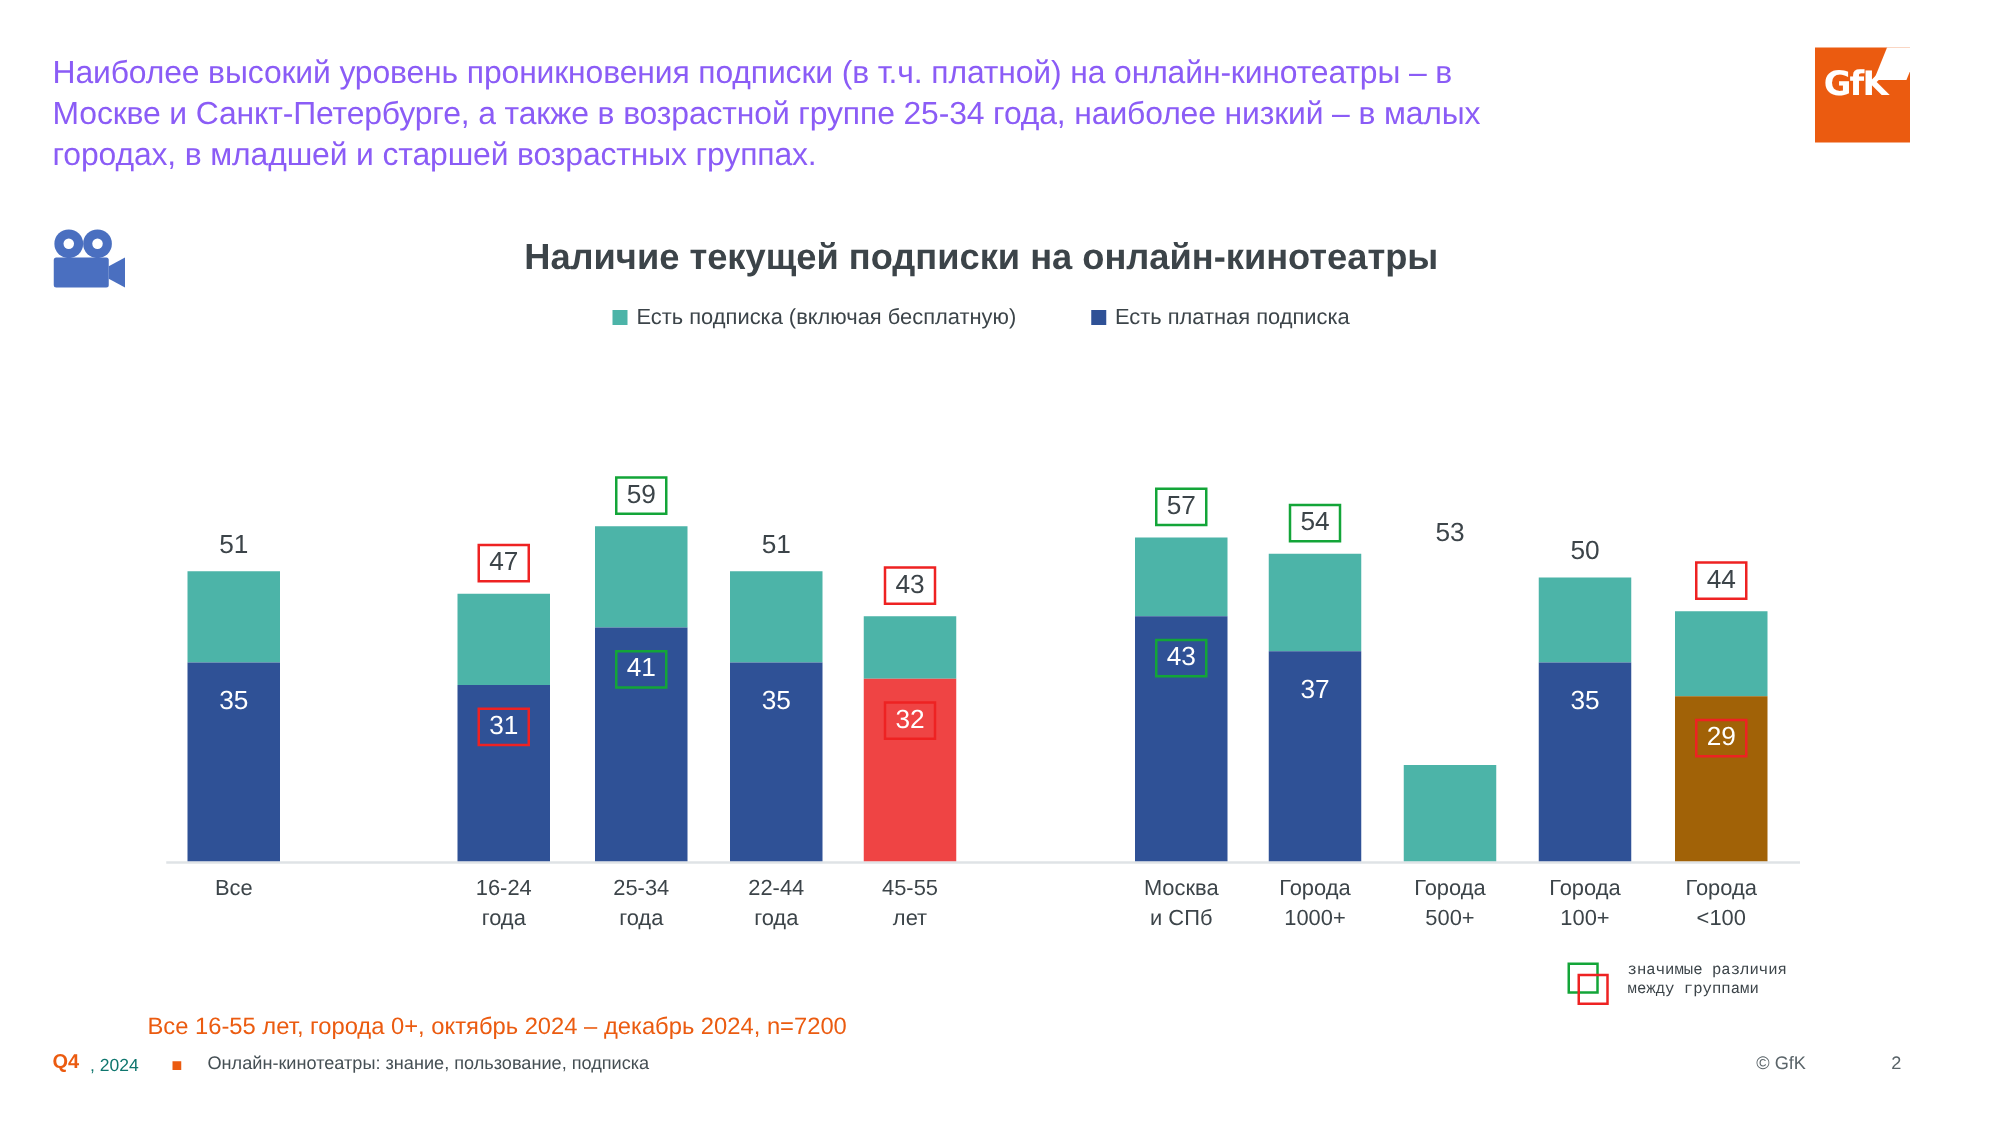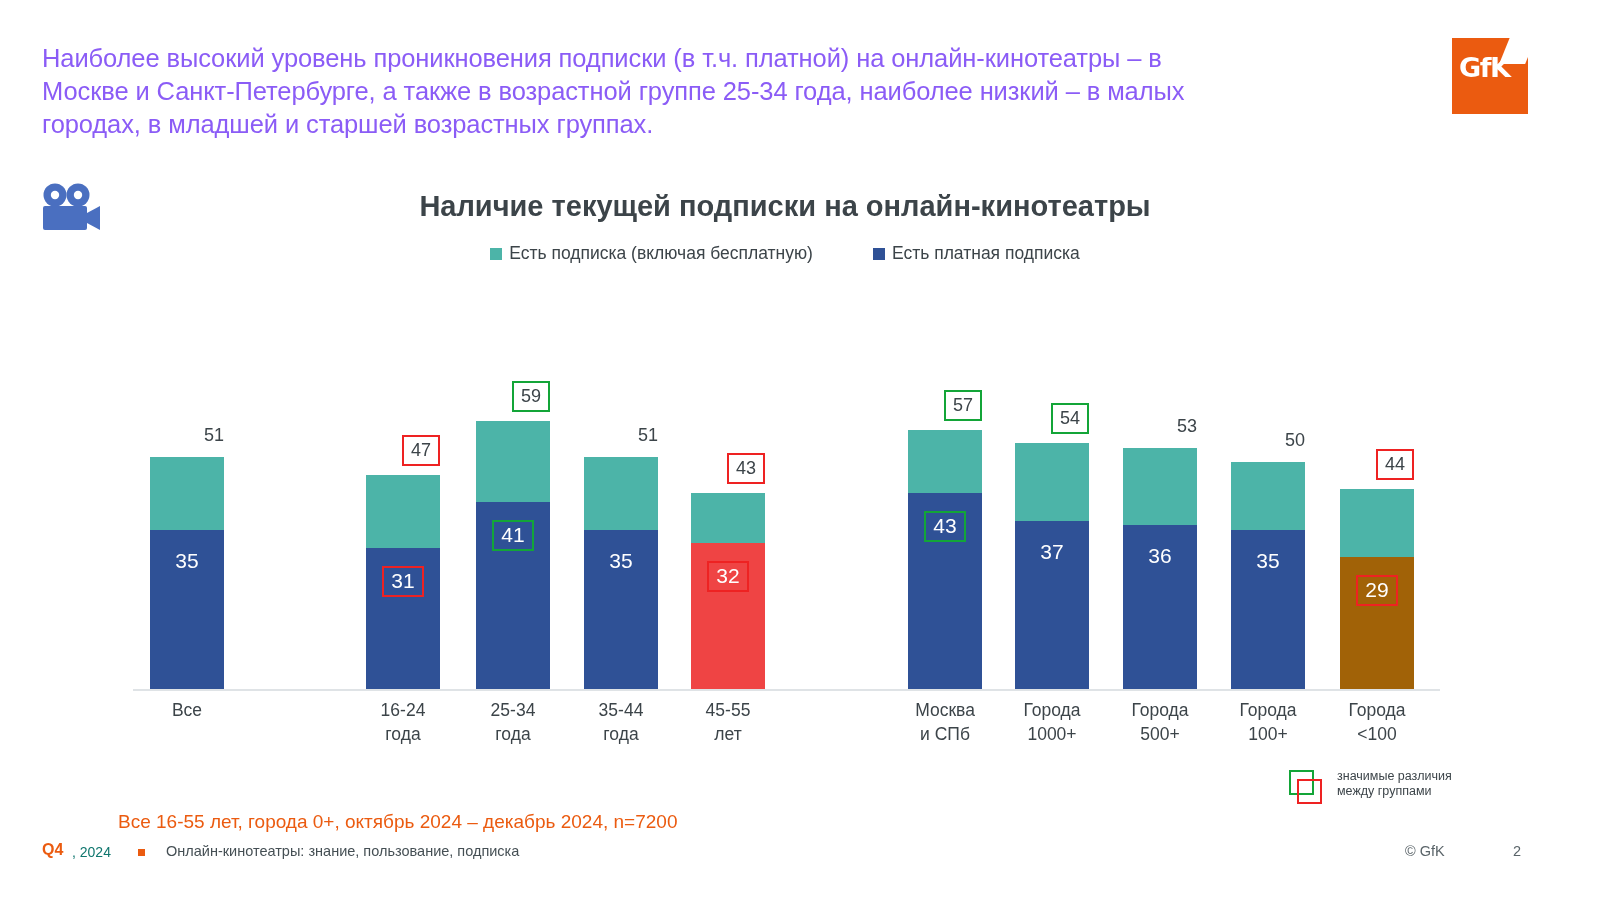--- a/index.html
+++ b/index.html
@@ -136,22 +136,22 @@
     width: 100%;
     text-align: center;
     color: #ffffff;
     font-size: 21px;
     line-height: 25px;
   }
   .total-val {
     position: absolute;
     left: 0;
     width: 100%;
-    text-align: right;
-    font-size: 18px;
+    text-align: center;
+    font-size: 21px;
     line-height: 25px;
     color: #3c4449;
   }
   .boxed {
     display: inline-block;
     padding: 1px 7px 2px 7px;
     border: 2px solid transparent;
     background: transparent;
     line-height: 24px;
   }
@@ -164,24 +164,25 @@
     width: 120px;
     text-align: center;
     font-size: 17.5px;
     line-height: 24px;
     color: #3c4449;
   }
 
   
   #sig-key {
     position: absolute;
-    left: 1287px;
+    left: 1252px;
     top: 768px;
     width: 250px;
     height: 40px;
+    font-family: Liberation Mono, monospace;
   }
   #sig-key .sq {
     position: absolute;
     width: 21px;
     height: 21px;
     border: 2px solid #13a538;
     background: transparent;
   }
   #sig-key .sq-green { left: 2px; top: 2px; border-color: #13a538; }
   #sig-key .sq-red { left: 10px; top: 11px; border-color: #ee2222; }
@@ -325,21 +326,21 @@
     <div class="x-label" style="left: 453px;"><span>25-34</span><br><span>года</span></div>
     <div class="bar-col" style="left: 584px;">
       <div class="bar-stack" style="height: 232.05px;">
         <div class="seg-top" style="height: 72.8px; background: rgb(76, 180, 168);"></div>
         <div class="seg-bottom" style="height: 159.25px; background: rgb(47, 81, 150);">
           <div class="val"><span>35</span></div>
         </div>
       </div>
       <div class="total-val" style="bottom: 241.05px;"><span>51</span></div>
     </div>
-    <div class="x-label" style="left: 561px;"><span>35-44</span><br><span>года</span></div>
+    <div class="x-label" style="left: 561px;"><span>22-44</span><br><span>года</span></div>
     <div class="bar-col" style="left: 691px;">
       <div class="bar-stack" style="height: 195.65px;">
         <div class="seg-top" style="height: 50.05px; background: rgb(76, 180, 168);"></div>
         <div class="seg-bottom" style="height: 145.6px; background: #ef4444;">
           <div class="val"><span class="boxed box-red">32</span></div>
         </div>
       </div>
       <div class="total-val" style="bottom: 204.65px;"><span class="boxed box-red">43</span></div>
     </div>
     <div class="x-label" style="left: 668px;"><span>45-55</span><br><span>лет</span></div>
@@ -359,23 +360,20 @@
         <div class="seg-bottom" style="height: 168.35px; background: rgb(47, 81, 150);">
           <div class="val"><span>37</span></div>
         </div>
       </div>
       <div class="total-val" style="bottom: 254.7px;"><span class="boxed box-green">54</span></div>
     </div>
     <div class="x-label" style="left: 992px;"><span>Города</span><br><span>1000+</span></div>
     <div class="bar-col" style="left: 1123px;">
       <div class="bar-stack" style="height: 241.15px;">
         <div class="seg-top" style="height: 77.35px; background: rgb(76, 180, 168);"></div>
-        <div class="seg-bottom" style="height: 163.8px; background: rgb(47, 81, 150);">
-          <div class="val"><span>36</span></div>
-        </div>
       </div>
       <div class="total-val" style="bottom: 250.15px;"><span>53</span></div>
     </div>
     <div class="x-label" style="left: 1100px;"><span>Города</span><br><span>500+</span></div>
     <div class="bar-col" style="left: 1231px;">
       <div class="bar-stack" style="height: 227.5px;">
         <div class="seg-top" style="height: 68.25px; background: rgb(76, 180, 168);"></div>
         <div class="seg-bottom" style="height: 159.25px; background: rgb(47, 81, 150);">
           <div class="val"><span>35</span></div>
         </div>

